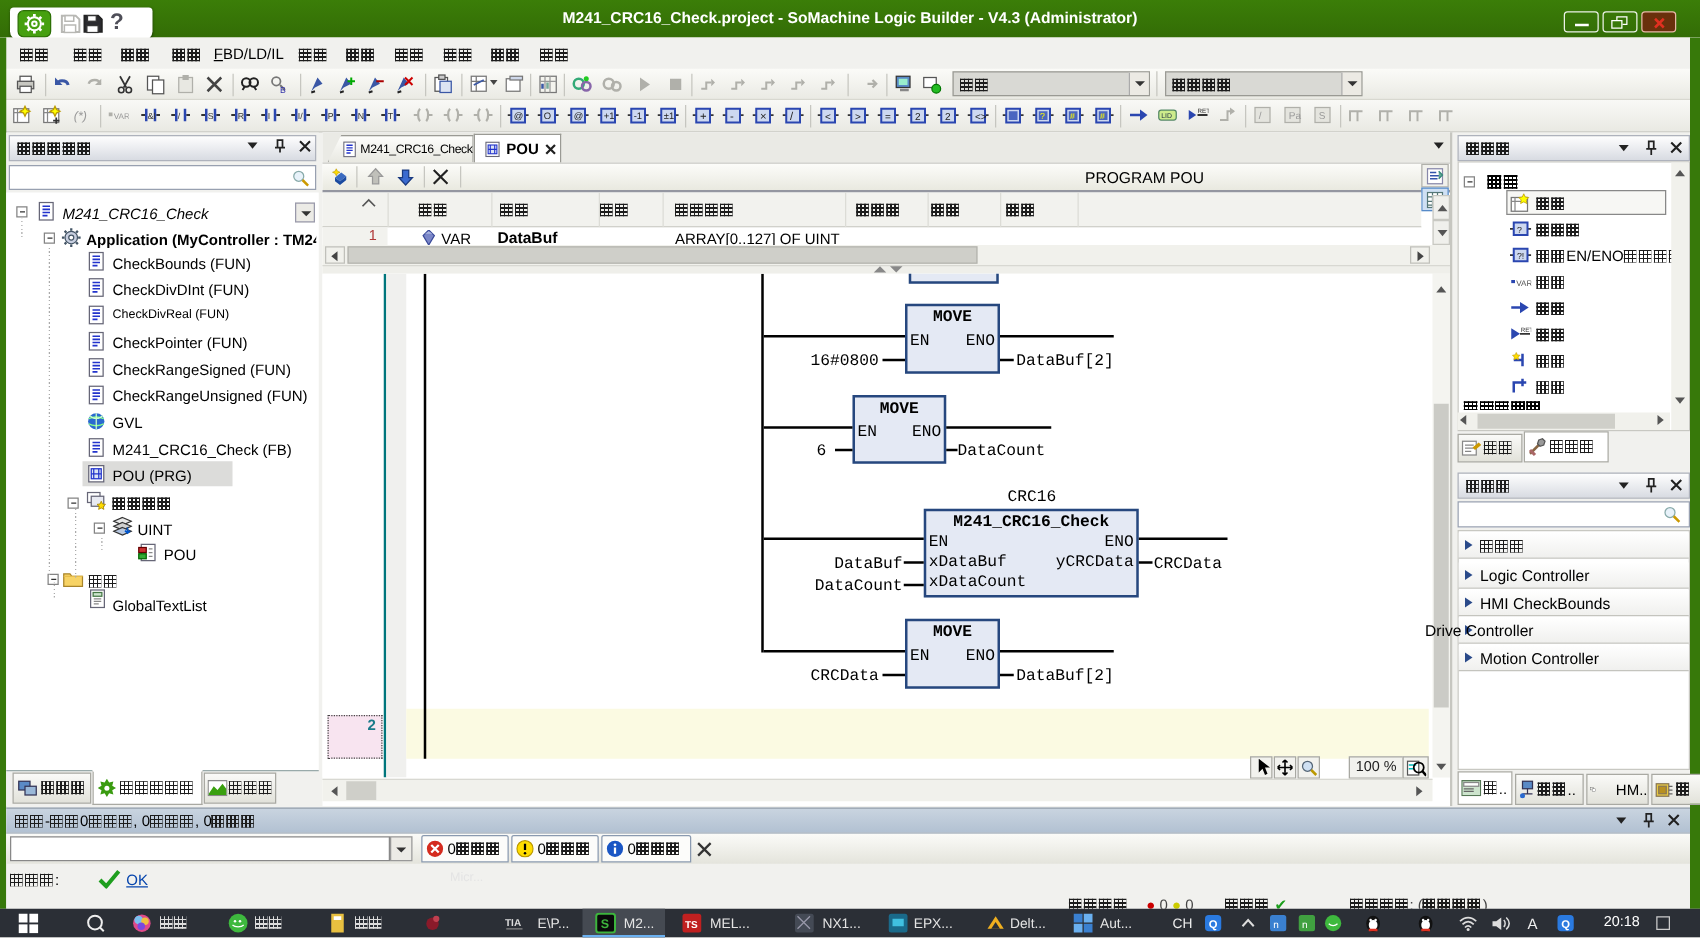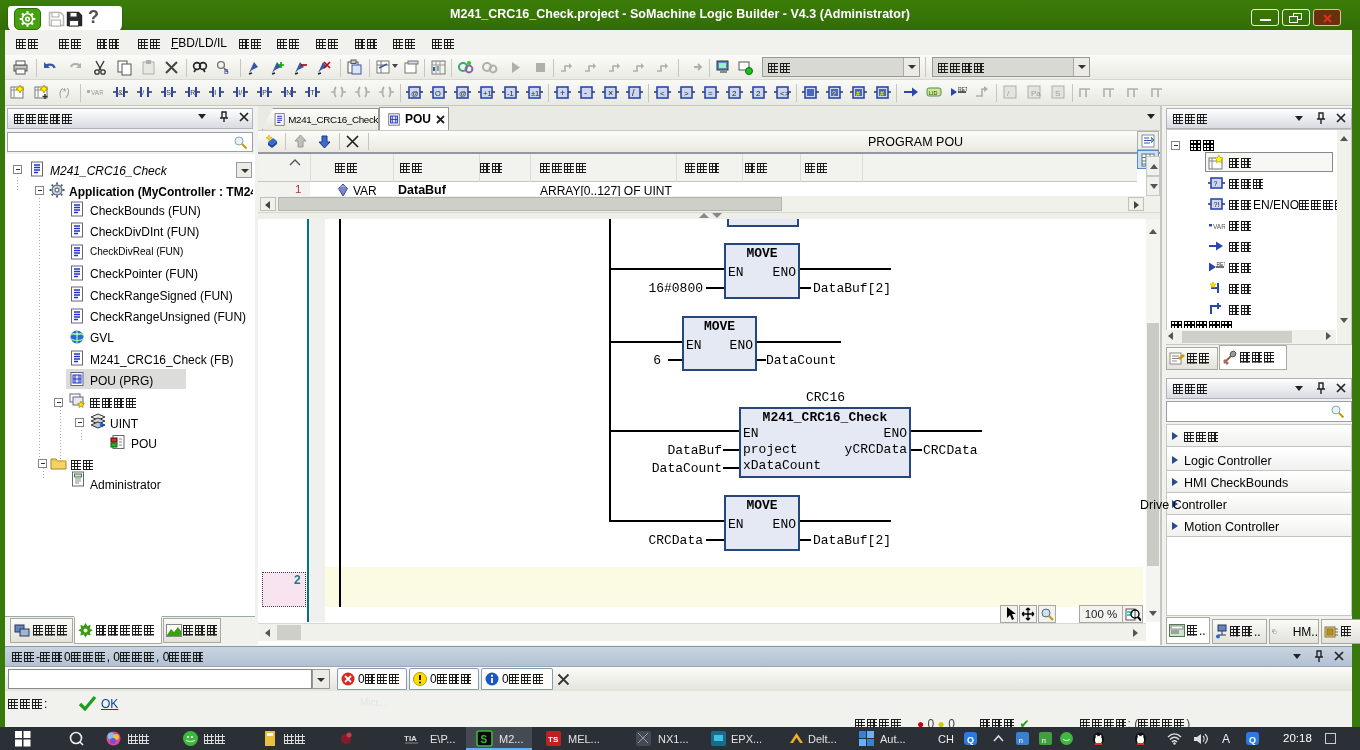--- a/index.html
+++ b/index.html
@@ -563,21 +563,21 @@
 <svg class="a" style="left:50px;top:456px" width="17" height="15" viewBox="0 0 17 15">
 <path d="M1 3h5l1.5 2H16v8H1z" fill="#f7d365" stroke="#a8842a"></path>
     <path d="M1 5h15" stroke="#e8bd4a"></path>
   </svg>
 <div class="a" style="left:71px;top:458px"><i class="c"></i><i class="c"></i></div>
 <svg class="a" style="left:70px;top:471px" width="16" height="16" viewBox="0 0 16 16">
 <rect x="2.5" y="1" width="11" height="14" fill="#fff" stroke="#667"></rect>
 <rect x="4.5" y="3" width="7" height="3" fill="#cde4cd" stroke="#474"></rect>
     <path d="M5 8h6M5 10h6M5 12h4" stroke="#888"></path>
   </svg>
-<div class="a" style="left:90px;top:478px;font-size:12px">Administrator</div>
+<div class="a" style="left:90px;top:478px;font-size:12px">GlobalTextList</div>
 <div class="a" style="left:17px;top:175px;width:1px;height:15px;background-image:repeating-linear-gradient(0deg,#aaa 0 1px,transparent 1px 3px)"></div>
 <div class="a" style="left:39px;top:196px;width:1px;height:264px;background-image:repeating-linear-gradient(0deg,#aaa 0 1px,transparent 1px 3px)"></div>
 <div class="a" style="left:60px;top:407px;width:1px;height:55px;background-image:repeating-linear-gradient(0deg,#aaa 0 1px,transparent 1px 3px)"></div>
 <div class="a" style="left:81px;top:428px;width:1px;height:12px;background-image:repeating-linear-gradient(0deg,#aaa 0 1px,transparent 1px 3px)"></div>
 <div class="a" style="left:43px;top:466px;width:1px;height:12px;background-image:repeating-linear-gradient(0deg,#aaa 0 1px,transparent 1px 3px)"></div>
 <div class="a" style="left:5px;top:616px;width:250px;height:29px;background:#f1f1ee;border-top:1px solid #9aa"></div>
 <div class="a" style="left:10px;top:618px;width:63px;height:25px;background:linear-gradient(#fafaf8,#e2e2da);border:1px solid #a9a9a2;display:flex;align-items:center;padding-left:3px;white-space:nowrap;overflow:hidden">
     <svg width="16" height="14" viewBox="0 0 16 14">
       <rect x="1" y="1" width="9" height="7" fill="#5a8ac6" stroke="#335"></rect>
       <rect x="6" y="5" width="9" height="7" fill="#9ab8d8" stroke="#335"></rect>
@@ -716,21 +716,21 @@
         <span>ENO</span>
       </div>
     </div>
 <div class="a mono" style="left:481px;top:188px;width:172px;height:71px;background:#e4e9f4;border:2px solid #26477e;font-size:13px">
 <div style="text-align:center;font-weight:bold;margin-top:1px">M241_CRC16_Check</div>
 <div style="display:flex;justify-content:space-between;padding:0 2px;margin-top:1px">
         <span>EN</span>
         <span>ENO</span>
       </div>
 <div style="display:flex;justify-content:space-between;padding:0 2px;margin-top:1px">
-        <span>project</span>
+        <span>xDataBuf</span>
         <span>yCRCData</span>
       </div>
 <div style="padding:0 2px;margin-top:1px">xDataCount</div>
     </div>
 <div class="a mono" style="left:466px;top:276px;width:76px;height:56px;background:#e4e9f4;border:2px solid #26477e;font-size:13px">
       <div style="text-align:center;font-weight:bold;margin-top:1px">MOVE</div>
 <div style="display:flex;justify-content:space-between;padding:0 2px;margin-top:4px">
         <span>EN</span>
         <span>ENO</span>
       </div>

